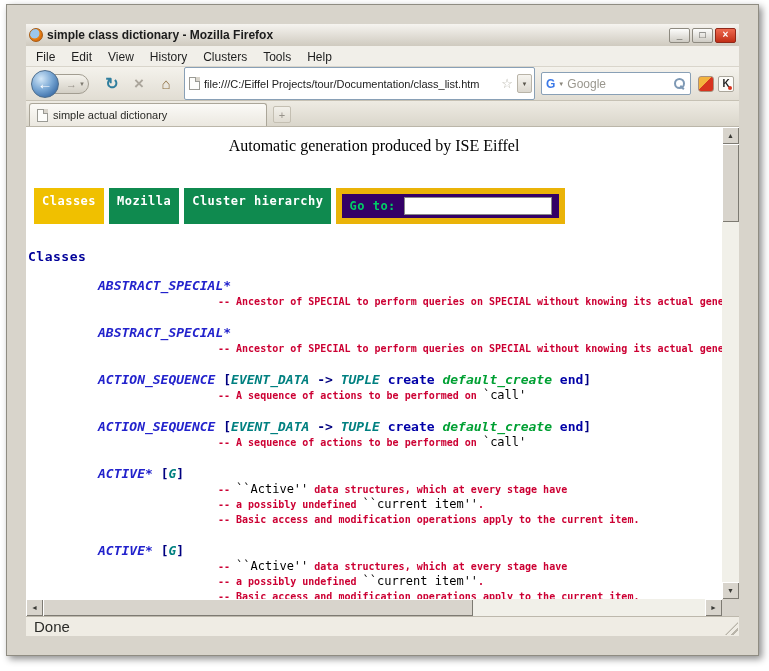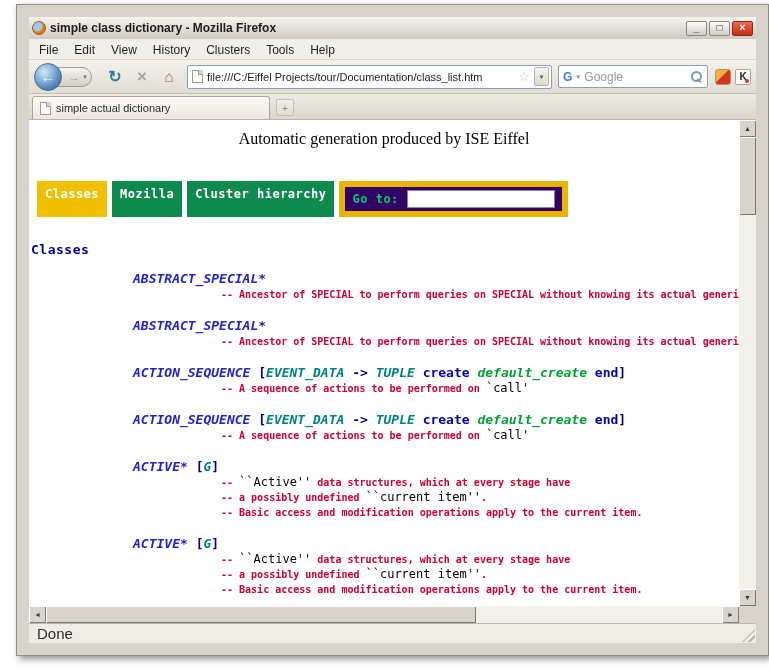--- a/index.html
+++ b/index.html
@@ -1,21 +1,21 @@
 <!DOCTYPE html>
 <html><head>
 <meta charset="utf-8">
 <style>
   * { box-sizing: border-box; margin: 0; padding: 0; }
   html,body { width:769px; height:671px; background:#FFFFFF; overflow:hidden;
               font-family:"Liberation Sans", sans-serif; }
 
   
-  .window { position:absolute; left:16px; top:4px; width:753px; height:652px;
-            border:1px solid #8F8C82; background:#D8D4CB; padding:12px;
+  .window { position:absolute; left:6px; top:4px; width:753px; height:652px;
+            border:1px solid #8F8C82; background:#D8D4CB; padding:19px;
             box-shadow:3px 3px 7px rgba(0,0,0,0.45);
             display:flex; flex-direction:column; }
 
   
   .titlebar { height:22px; flex:0 0 22px; display:flex; align-items:center;
               background:linear-gradient(#F6F4F0,#CFCABF); padding:0 3px; gap:4px; }
   .ff-icon { width:14px; height:14px; border-radius:50%;
              background:radial-gradient(circle at 38% 38%, #9CC7EE 0 42%, #E98318 50%, #C34F00 100%);
              border:1px solid #A85A10; flex:0 0 14px; }
   .title-text { font-size:12px; font-weight:bold; color:#1C1C1C; white-space:nowrap; overflow:hidden; flex:1; }
@@ -43,21 +43,21 @@
              background:linear-gradient(#F5F3ED,#D3CFC5); border:1px solid #A29D91;
              display:flex; align-items:center; justify-content:flex-end; gap:2px; padding-right:3px;
              color:#97928A; font-size:11px; font-weight:bold; }
   .btn-fwd .dd { font-size:6px; color:#7E7A70; }
   .tool-btn { width:24px; height:24px; display:flex; align-items:center; justify-content:center;
               font-size:16px; border-radius:3px; }
   .reload { color:#2F7E9E; font-weight:bold; }
   .stop   { color:#ABA69C; font-weight:bold; font-size:17px; }
   .home   { color:#8A6B3D; font-size:15px; }
 
-  .urlbar { flex:1; height:24px; background:#FFF; border:1px solid #89A0B6; border-radius:2px;
+  .urlbar { flex:1; height:33px; background:#FFF; border:1px solid #89A0B6; border-radius:2px;
             display:flex; align-items:center; padding:0 2px 0 4px; gap:4px; margin:0 3px; }
   .page-ic { width:11px; height:13px; background:#FDFDFB; border:1px solid #9A9A94;
              flex:0 0 11px; position:relative; }
   .page-ic::after { content:""; position:absolute; right:-1px; top:-1px; width:4px; height:4px;
                     background:#D8D4CB; border-left:1px solid #9A9A94; border-bottom:1px solid #9A9A94; }
   .url-input { flex:1; border:none; outline:none; font-size:11px; color:#222;
                font-family:"Liberation Sans", sans-serif; min-width:0; background:transparent; }
   .star { color:#B9B6AC; font-size:13px; line-height:1; }
   .url-dd { width:15px; height:19px; display:flex; align-items:center; justify-content:center;
             background:linear-gradient(#F6F4EF,#DCD8CF); border:1px solid #B9B4A8; border-radius:2px;
@@ -111,21 +111,21 @@
               gap:8px; padding:3px 7px; }
   .goto-label { color:#00CC66; font-size:12px; font-weight:bold; letter-spacing:0.5px; }
   .goto-input { width:148px; height:18px; border:1px solid #888; background:#FFF; outline:none;
                 font-size:11px; font-family:"DejaVu Sans Mono", monospace; }
 
   .section-title { margin:25px 0 14px 2px; font-family:"DejaVu Sans Mono", monospace;
                    font-size:13px; font-weight:bold; color:#000099; letter-spacing:0.5px; }
 
   .entries { white-space:pre; }
   .entry { margin-bottom:16px; }
-  .entry-signature { margin-left:104px; font-family:"DejaVu Sans Mono", monospace; font-size:13px;
+  .entry-signature { margin-left:72px; font-family:"DejaVu Sans Mono", monospace; font-size:13px;
                      line-height:16px; white-space:pre; }
   .entry-comment { margin-left:192px; font-family:"DejaVu Sans Mono", monospace; font-size:10px;
                    font-weight:bold; color:#CC0033; line-height:15px; white-space:pre; }
 
   .tk-class   { color:#2222CC; font-style:italic; font-weight:bold; }
   .tk-punct   { color:#000080; font-weight:bold; }
   .tk-generic { color:#008080; font-style:italic; font-weight:bold; }
   .tk-keyword { color:#0000A8; font-weight:bold; }
   .tk-feature { color:#00A033; font-style:italic; font-weight:bold; }
   .cm-red  { color:#CC0033; }

